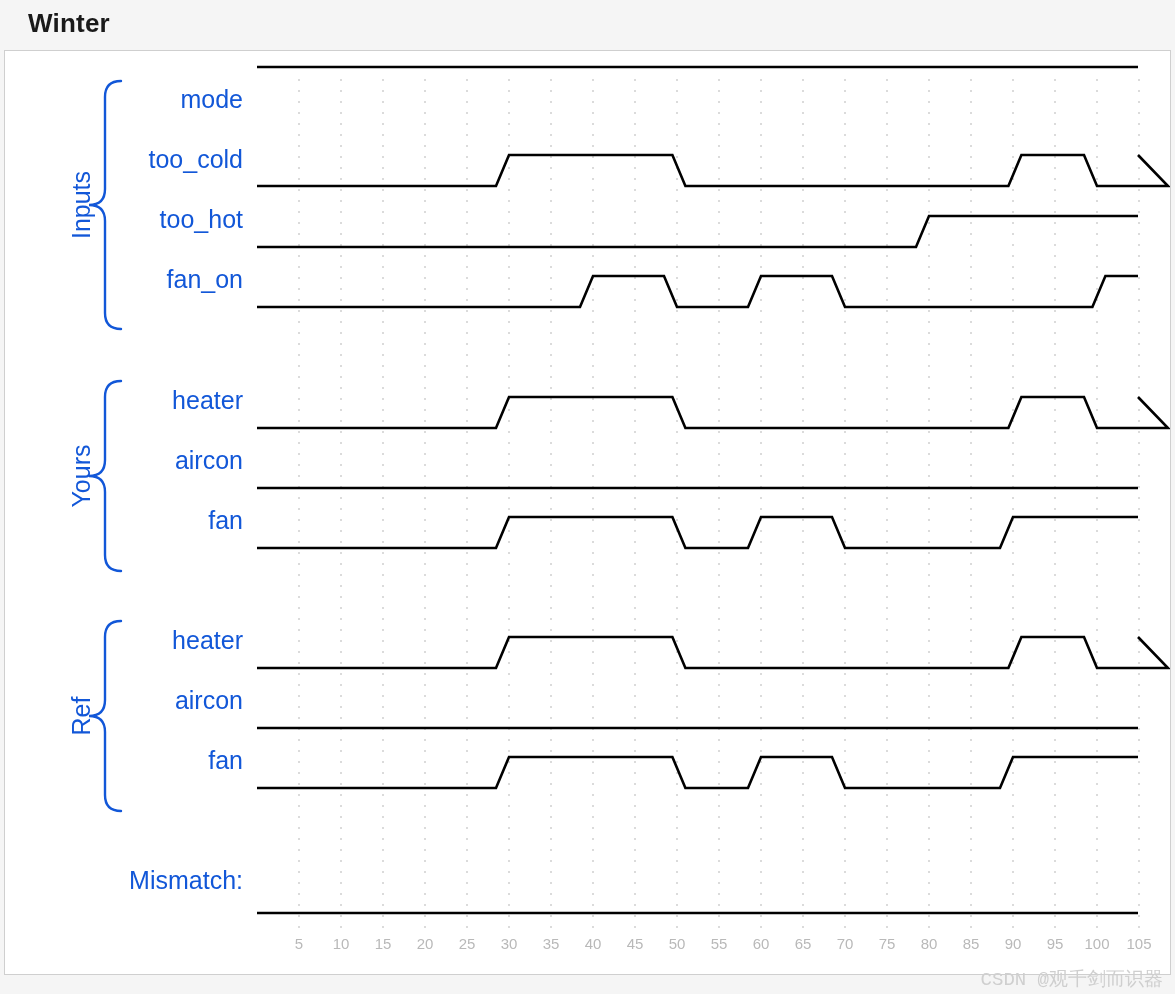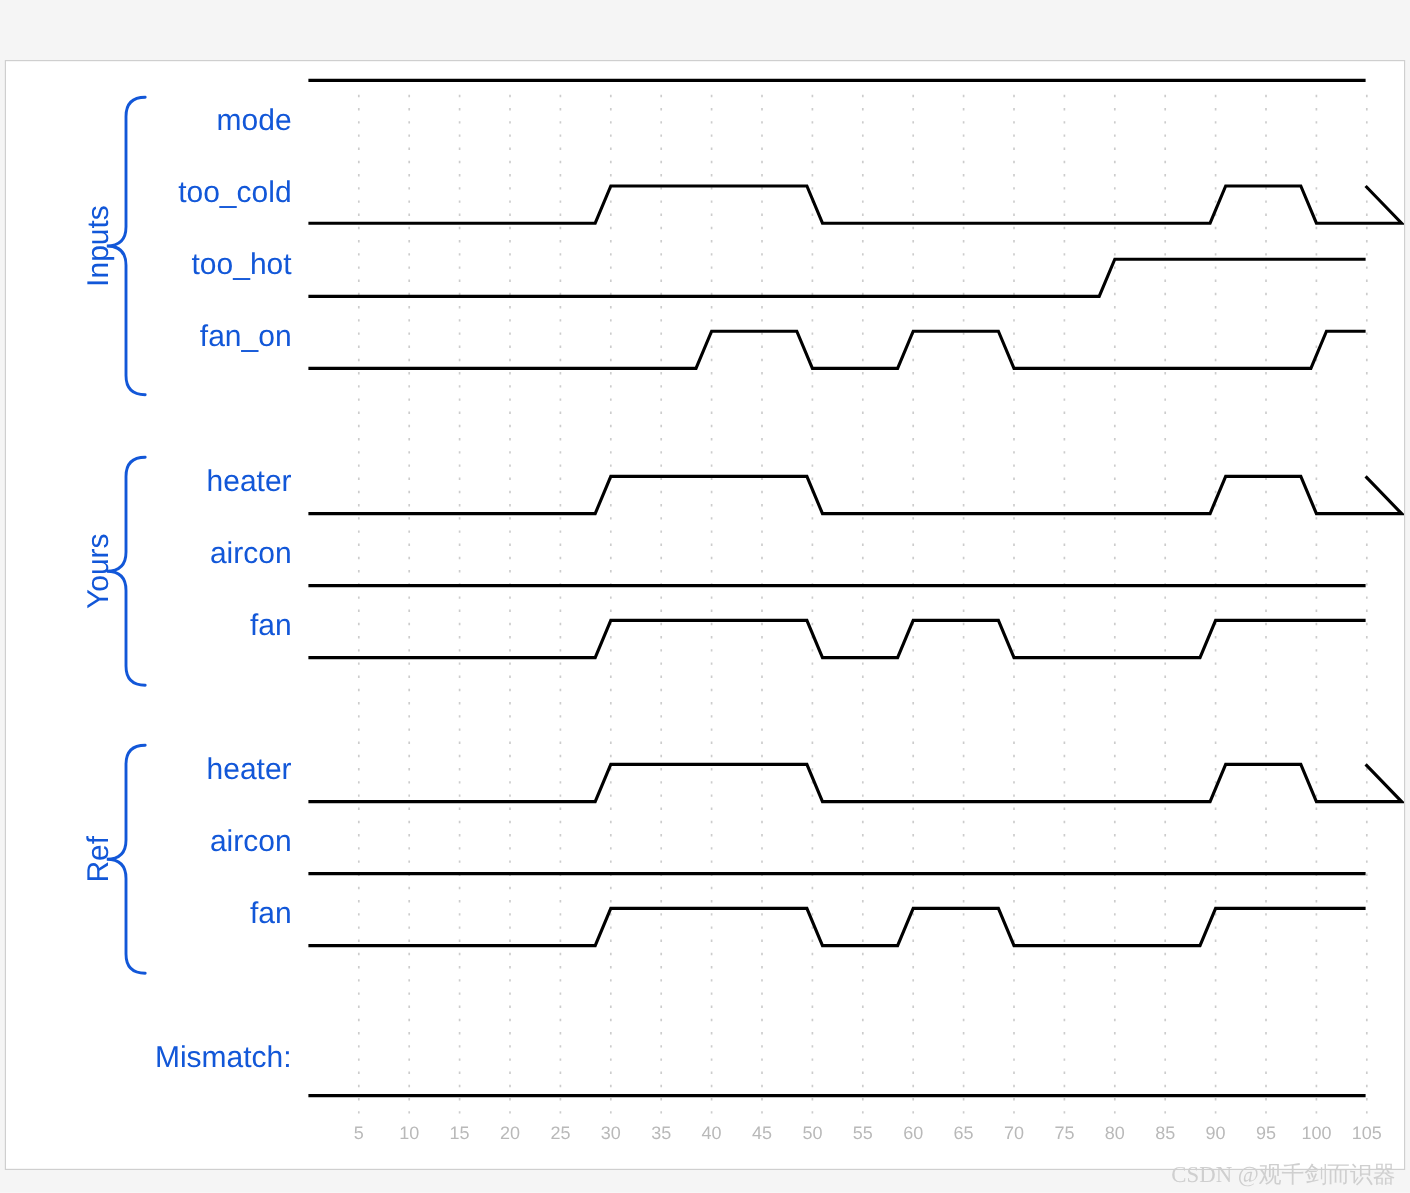--- a/index.html
+++ b/index.html
@@ -82,29 +82,32 @@
     stroke-width: 2.6;
     stroke-linejoin: miter;
     stroke-linecap: butt;
   }
   #watermark {
     position: absolute;
     right: 12px;
     bottom: 2px;
     font-size: 19px;
     color: #cfcfcf;
-    font-family: Liberation Serif, serif;
+    font-family: Liberation Mono, monospace;
     white-space: nowrap;
   }
 </style>
 </head>
 <body>
 
 <div id="page">
 
+  <div id="title-bar">
+    <div id="page-title">Winter</div>
+  </div>
 
   <div id="wave-panel">
     <svg id="wave-svg" width="1165" height="923" viewBox="0 0 1165 923" xmlns="http://www.w3.org/2000/svg">
       <g id="gridlines">
           <line x1="294" x2="294" y1="28" y2="880" class="gridline"></line>
           <line x1="336" x2="336" y1="28" y2="880" class="gridline"></line>
           <line x1="378" x2="378" y1="28" y2="880" class="gridline"></line>
           <line x1="420" x2="420" y1="28" y2="880" class="gridline"></line>
           <line x1="462" x2="462" y1="28" y2="880" class="gridline"></line>
           <line x1="504" x2="504" y1="28" y2="880" class="gridline"></line>

